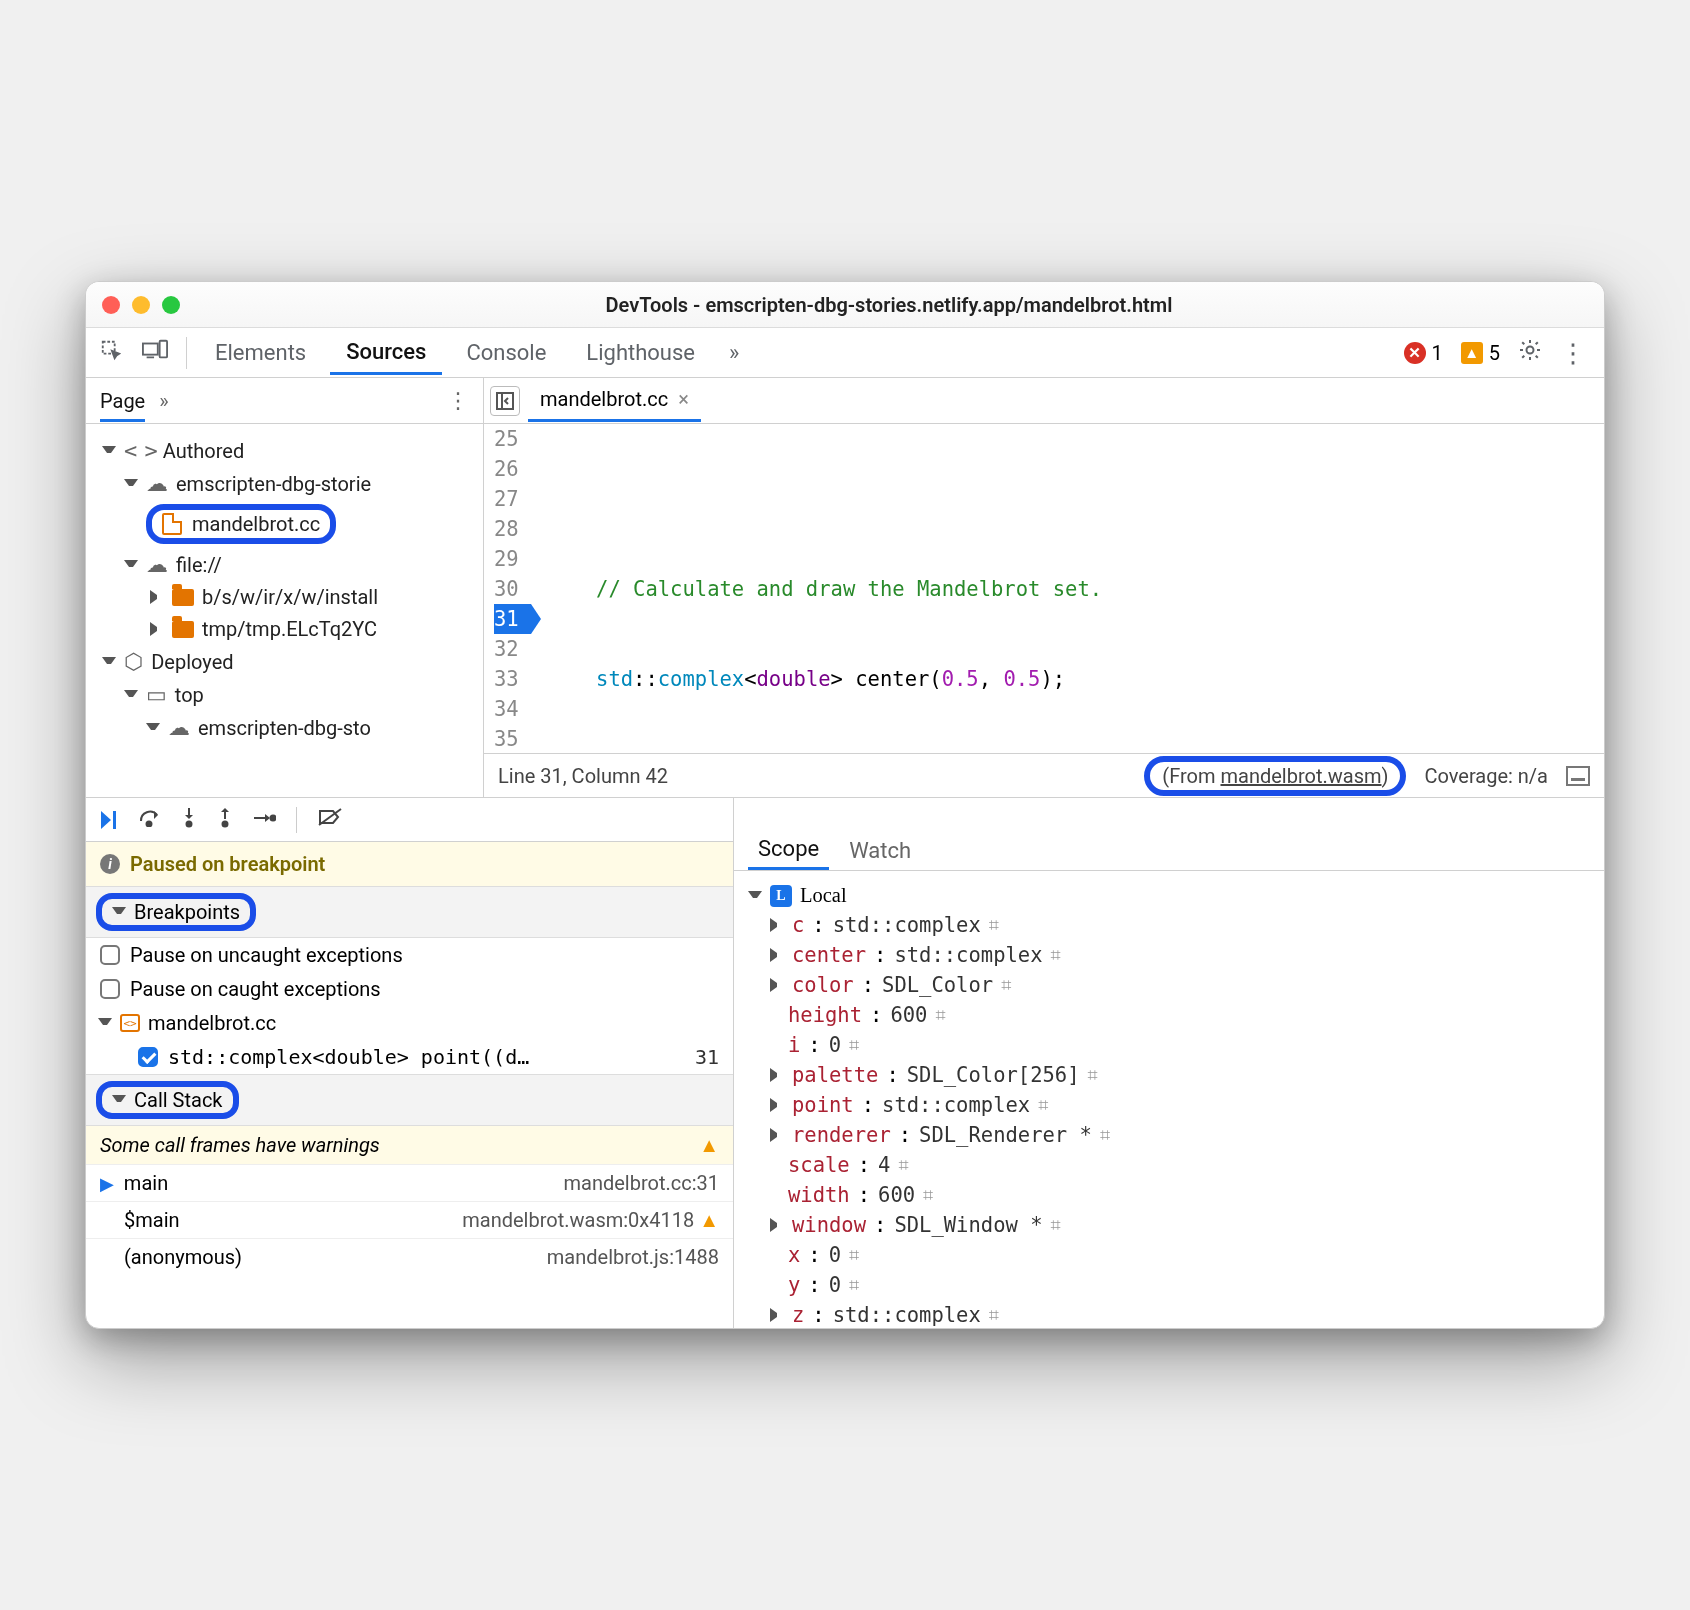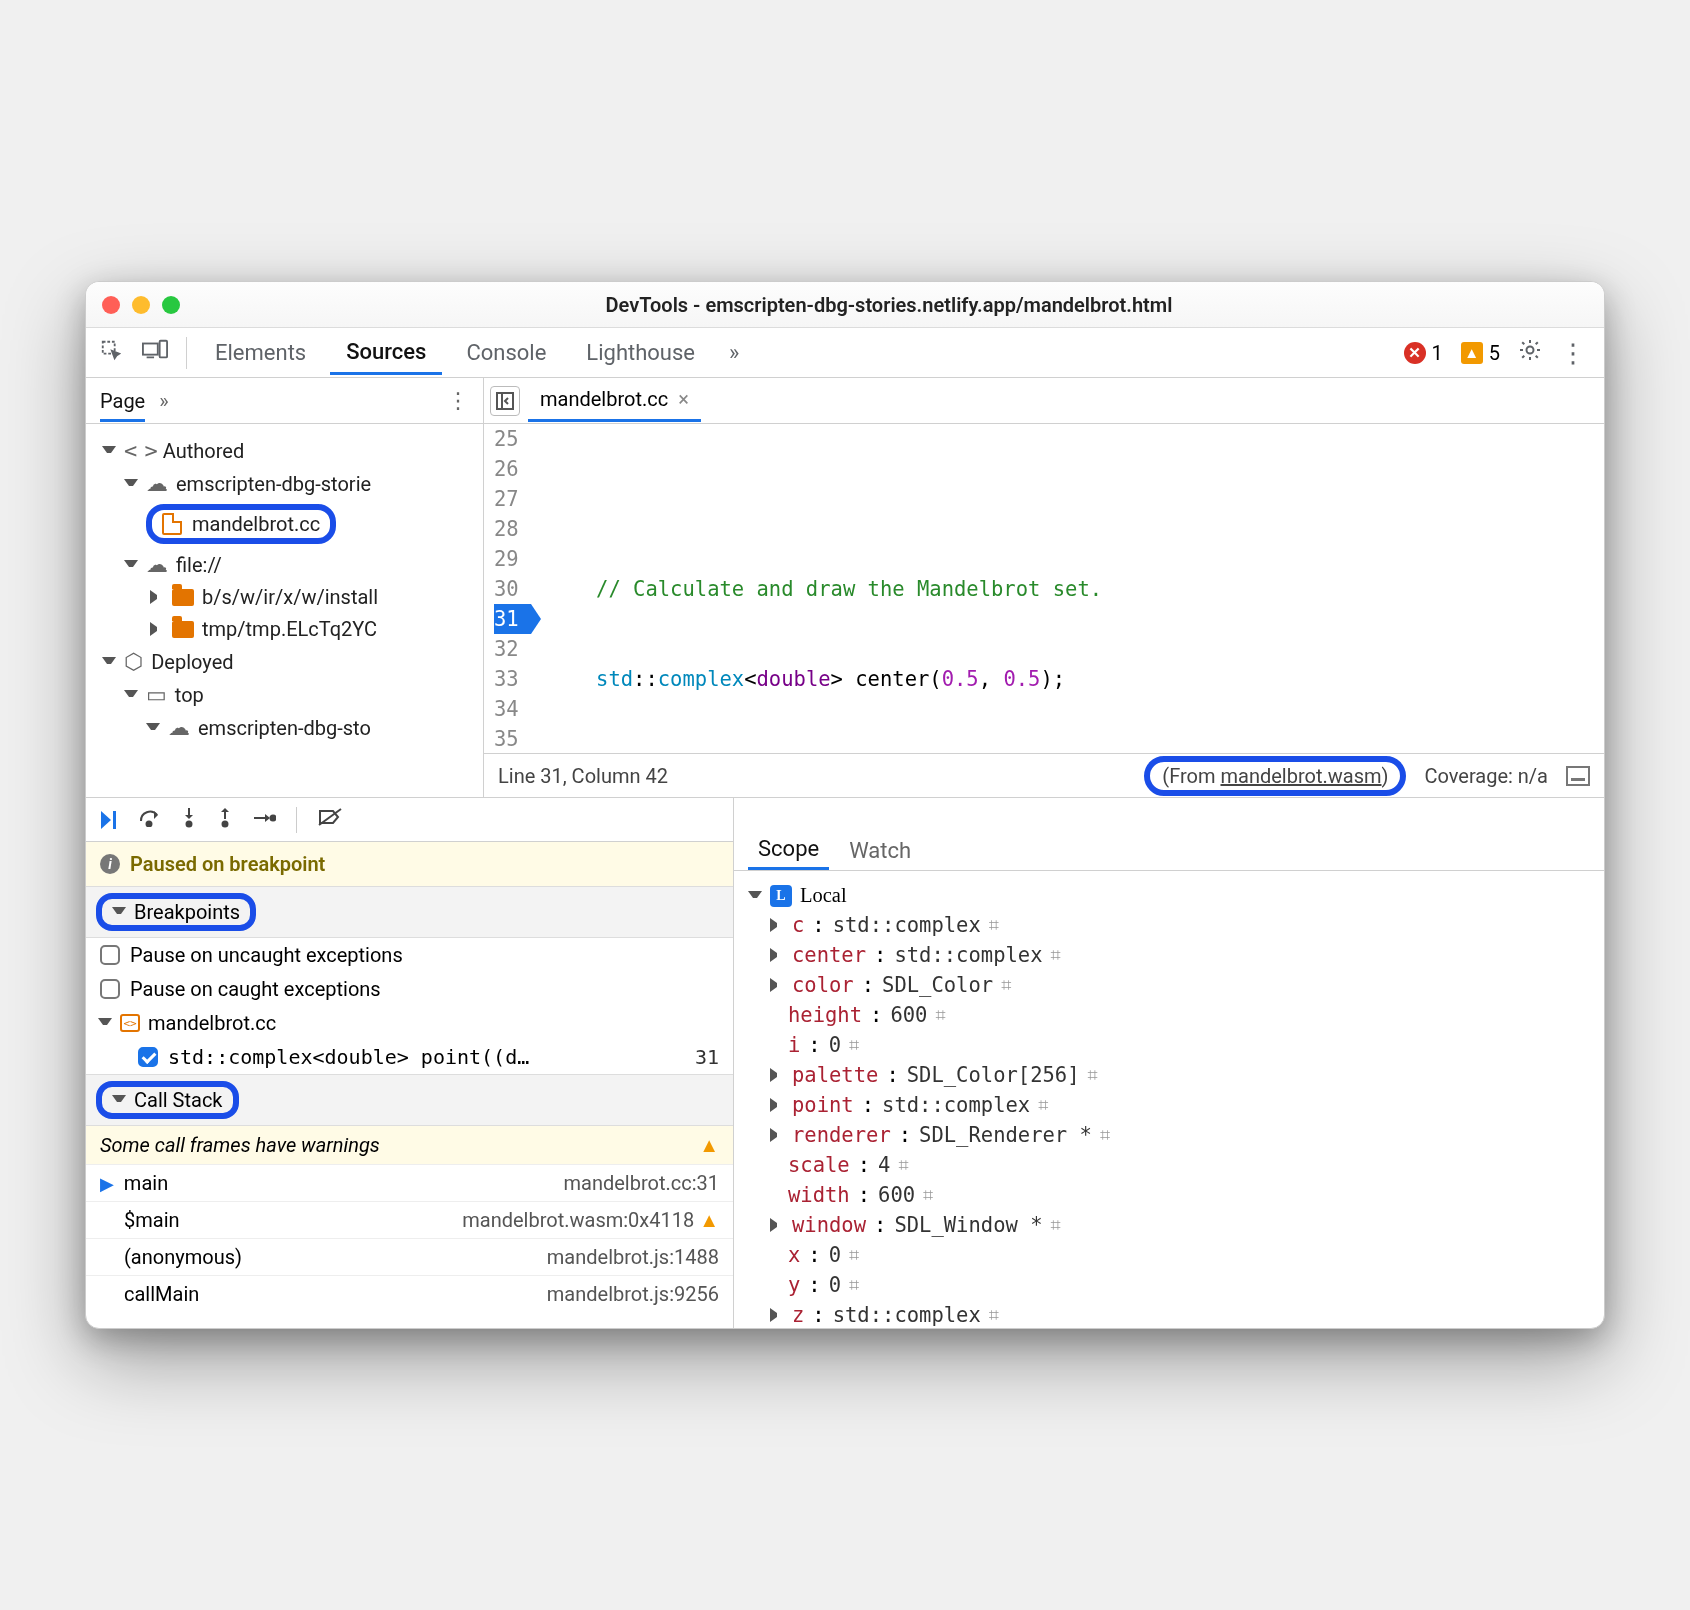--- a/index.html
+++ b/index.html
@@ -369,25 +369,20 @@
       <div class="cs-row">
           <span style="width:14px"></span>
           <span>$main</span>
           <span class="loc"><span>mandelbrot.wasm:0x4118</span> <span style="color:#f29900">▲</span></span>
         </div>
       <div class="cs-row">
           <span style="width:14px"></span>
           <span>(anonymous)</span>
           <span class="loc">mandelbrot.js:1488</span>
         </div>
-      <div class="cs-row">
-          <span style="width:14px"></span>
-          <span>callMain</span>
-          <span class="loc">mandelbrot.js:9256</span>
-        </div>
     </div>
 
     <div class="dbg-right">
       <div class="sw-tabs">
         <span class="sw-tab active">Scope</span>
         <span class="sw-tab">Watch</span>
       </div>
       <div class="scope">
         <div class="scope-row">
             <span class="tw open"></span>

